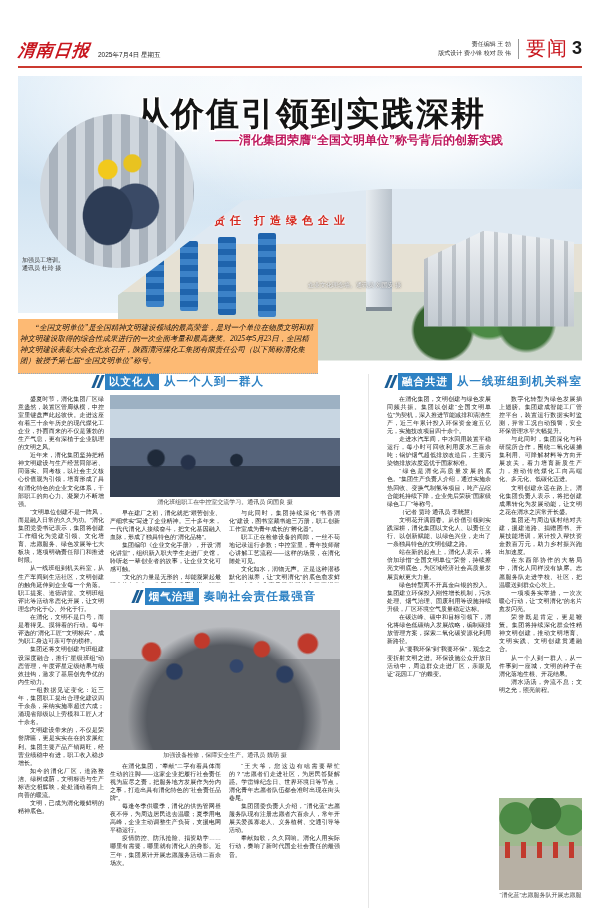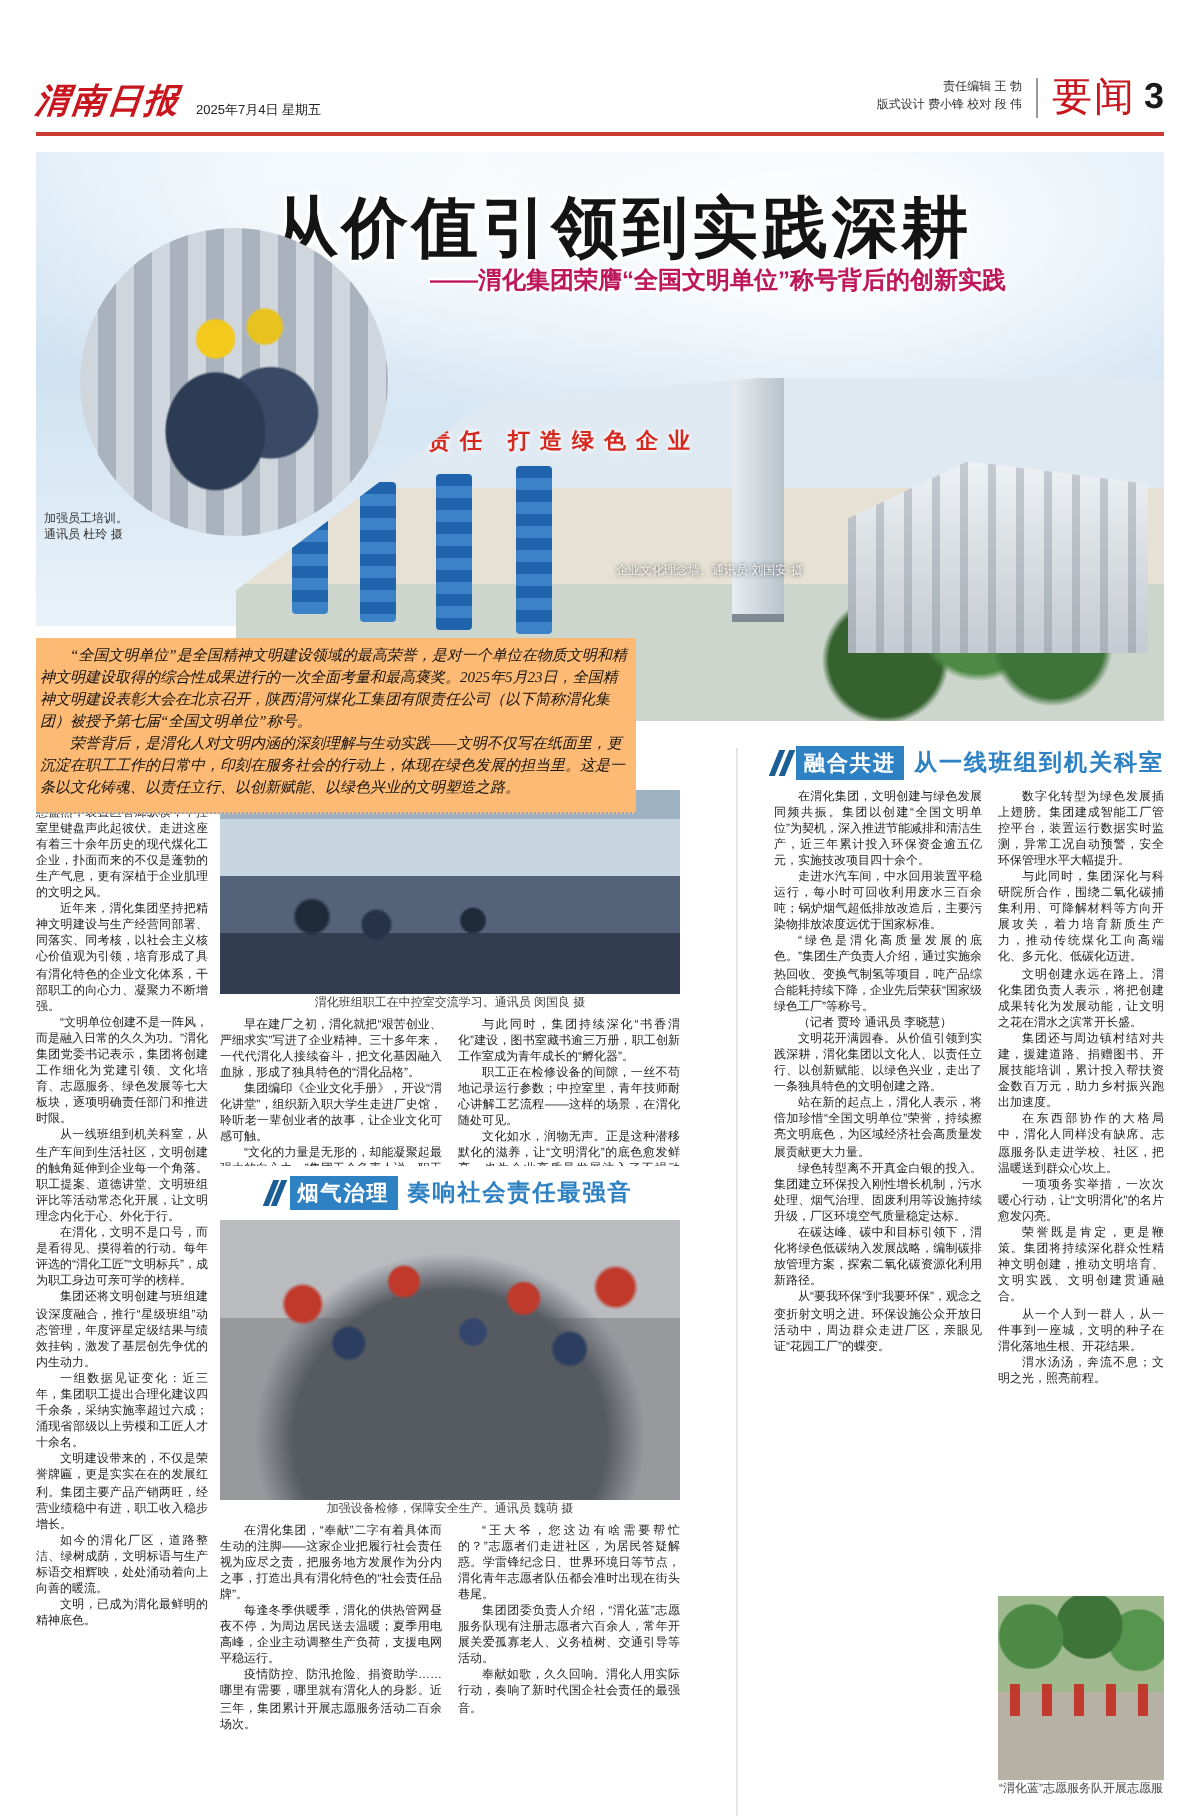--- a/index.html
+++ b/index.html
@@ -159,21 +159,20 @@
       <div class="f-sign" style="left:28px; top:58px; height:60px;"></div>
       <div class="f-sign" style="left:62px; top:52px; height:70px;"></div>
       <div class="f-sign" style="left:100px; top:48px; height:78px;"></div>
       <div class="f-sign" style="left:140px; top:44px; height:84px;"></div>
       <div class="f-tower"></div>
       <div class="f-building"></div>
       <div class="f-caption">企业文化理念墙。通讯员 刘国安 摄</div>
     </div>
     <div class="intro">
       <p>“全国文明单位”是全国精神文明建设领域的最高荣誉，是对一个单位在物质文明和精神文明建设取得的综合性成果进行的一次全面考量和最高褒奖。2025年5月23日，全国精神文明建设表彰大会在北京召开，陕西渭河煤化工集团有限责任公司（以下简称渭化集团）被授予第七届“全国文明单位”称号。</p>
-      <p>荣誉背后，是渭化人对文明内涵的深刻理解与生动实践——文明不仅写在纸面里，更沉淀在职工工作的日常中，印刻在服务社会的行动上，体现在绿色发展的担当里。这是一条以文化铸魂、以责任立行、以创新赋能、以绿色兴业的文明塑造之路。</p>
     </div>
   </div>
 
   <div class="content">
 
     <div class="left-block">
       <div class="sec-head">
         <span class="slash">
             <i></i>
             <i></i>

